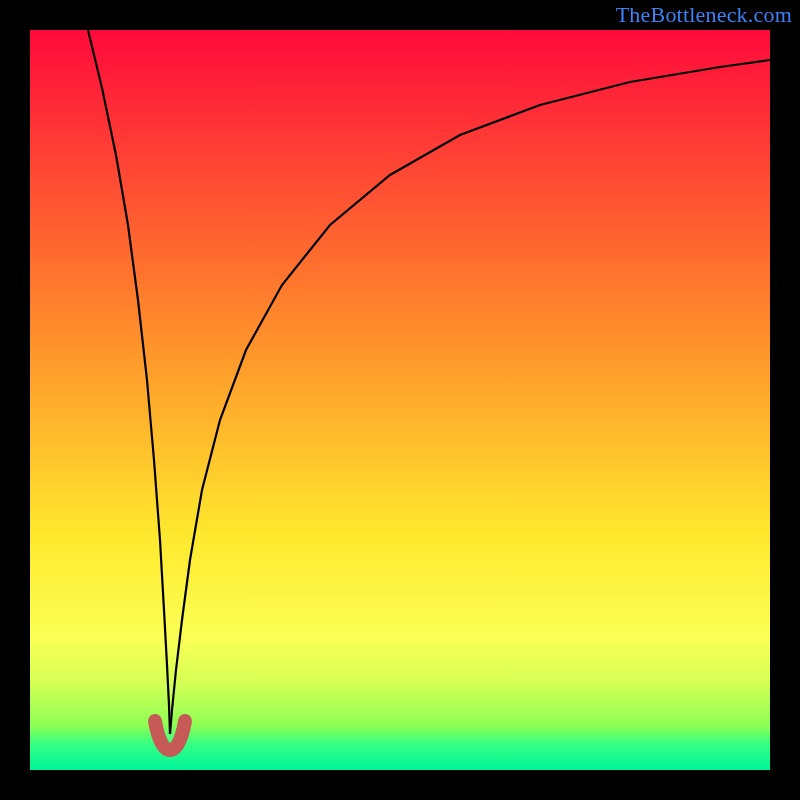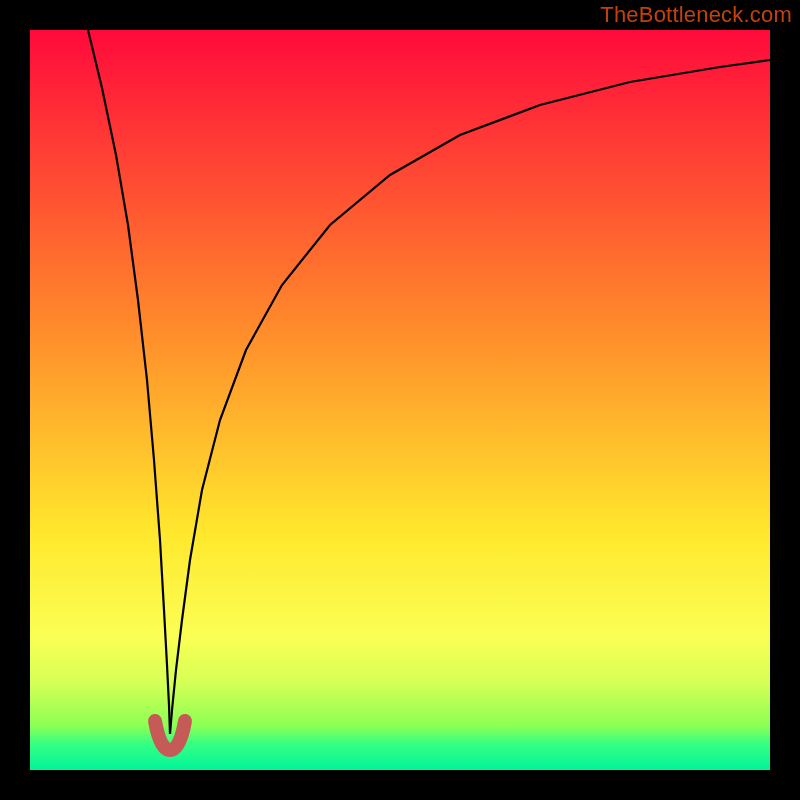--- a/index.html
+++ b/index.html
@@ -12,23 +12,23 @@
   .container {
     position: relative;
     width: 800px;
     height: 800px;
     background: #000;
   }
   .watermark {
     position: absolute;
     top: 2px;
     right: 8px;
-    font-family: Liberation Sans, sans-serif;
+    font-family: Liberation Serif, serif;
     font-size: 22px;
-    color: #c2410c;
+    color: #3b82f6;
     font-weight: 500;
     letter-spacing: 0.2px;
     z-index: 10;
   }
   svg.plot {
     position: absolute;
     left: 0;
     top: 0;
     width: 800px;
     height: 800px;

